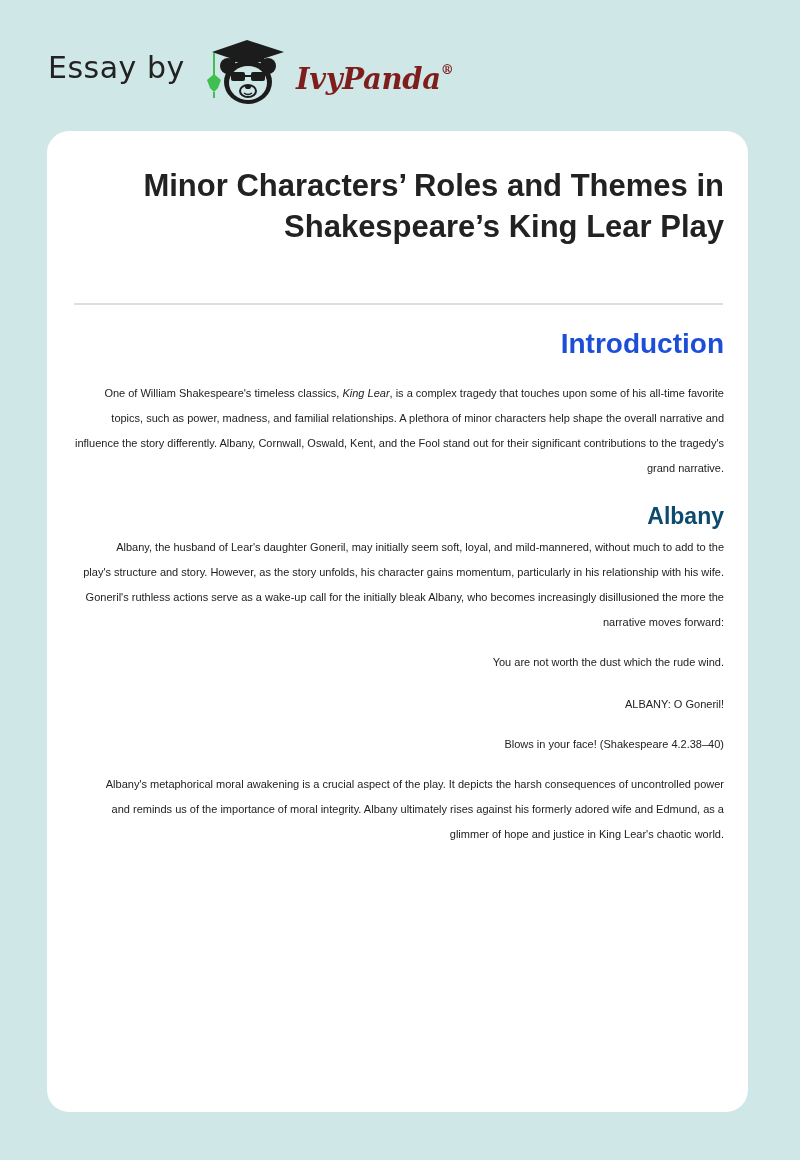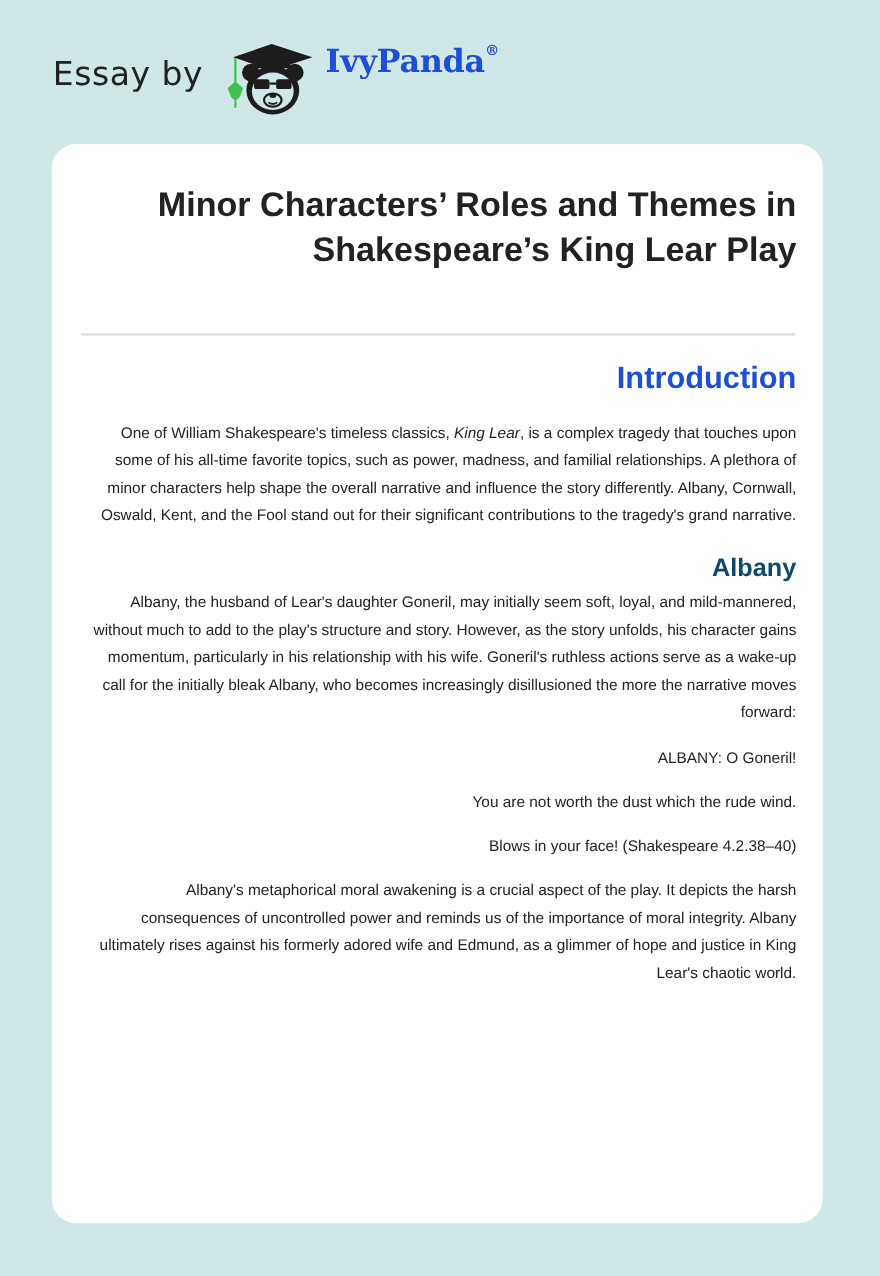--- a/index.html
+++ b/index.html
@@ -15,24 +15,25 @@
   }
   .essay-by {
     position: absolute; left: 48px; top: 50px;
     font-family: "DejaVu Sans", sans-serif;
     font-size: 30px; color: #222; letter-spacing: 0.5px;
   }
   .logo-icon {
     position: absolute; left: 202px; top: 36px; width: 90px; height: 72px;
   }
   .brand {
-    position: absolute; left: 296px; top: 38px;
+    position: absolute; left: 296px; top: 62px;
     font-family: "DejaVu Serif", serif;
-    font-weight: bold; font-size: 29px; color: #1d4ed8;
+    font-weight: bold; font-size: 29px; color: #7f1d1d;
     letter-spacing: -0.3px;
+    font-style: italic;
   }
   .brand sup { font-size: 13px; position: relative; top: -4px; font-weight: bold; }
   .card {
     position: absolute; left: 47px; top: 131px; width: 701px; height: 981px;
     background: #ffffff; border-radius: 22px; text-align: right;
   }
   .title {
     position: absolute; left: 27px; top: 34px; width: 650px;
     font-size: 31px; line-height: 41px; font-weight: bold; color: #222;
   }
@@ -54,21 +55,21 @@
   .content {
     position: absolute; left: 27px; top: 194px; width: 650px;
   }
   h2 {
     font-size: 28px; line-height: 38px; font-weight: bold; color: #1d4ed8;
   }
   h3 {
     font-size: 23px; line-height: 30px; font-weight: bold; color: #0c4a6e;
   }
   p {
-    font-size: 14px; line-height: 25px; color: #222;
+    font-size: 11px; line-height: 25px; color: #222;
   }
   p.indent { text-indent: 29px; }
   p.quote { padding-left: 29px; }
   .s-intro-h { margin-top: 0; }
   .s-intro-p { margin-top: 18px; }
   .s-role-h { margin-top: 17px; }
   .s-albany-h { margin-top: 20px; }
   .s-albany-p { margin-top: 4px; }
   .q1 { margin-top: 17px; }
   .q2 { margin-top: 15px; }
@@ -113,19 +114,19 @@
   <div class="divider"></div>
 
   <div class="content">
     <h2 class="s-intro-h">Introduction</h2>
     <p class="indent s-intro-p"><span>One of William Shakespeare's timeless classics, </span><em>King Lear</em><span>, is a complex tragedy that touches upon some of his all-time favorite topics, such as power, madness, and familial relationships. A plethora of minor characters help shape the overall narrative and influence the story differently. Albany, Cornwall, Oswald, Kent, and the Fool stand out for their significant contributions to the tragedy's grand narrative.</span></p>
 
 
     <h3 class="s-albany-h">Albany</h3>
     <p class="indent s-albany-p">Albany, the husband of Lear's daughter Goneril, may initially seem soft, loyal, and mild-mannered, without much to add to the play's structure and story. However, as the story unfolds, his character gains momentum, particularly in his relationship with his wife. Goneril's ruthless actions serve as a wake-up call for the initially bleak Albany, who becomes increasingly disillusioned the more the narrative moves forward:</p>
 
+    <p class="quote q2">You are not worth the dust which the rude wind.</p>
     <p class="quote q1">ALBANY: O Goneril!</p>
-    <p class="quote q2">You are not worth the dust which the rude wind.</p>
     <p class="quote q3">Blows in your face! (Shakespeare 4.2.38–40)</p>
 
     <p class="indent s-final">Albany's metaphorical moral awakening is a crucial aspect of the play. It depicts the harsh consequences of uncontrolled power and reminds us of the importance of moral integrity. Albany ultimately rises against his formerly adored wife and Edmund, as a glimmer of hope and justice in King Lear's chaotic world.</p>
   </div>
 </div>
 
 </body></html>

